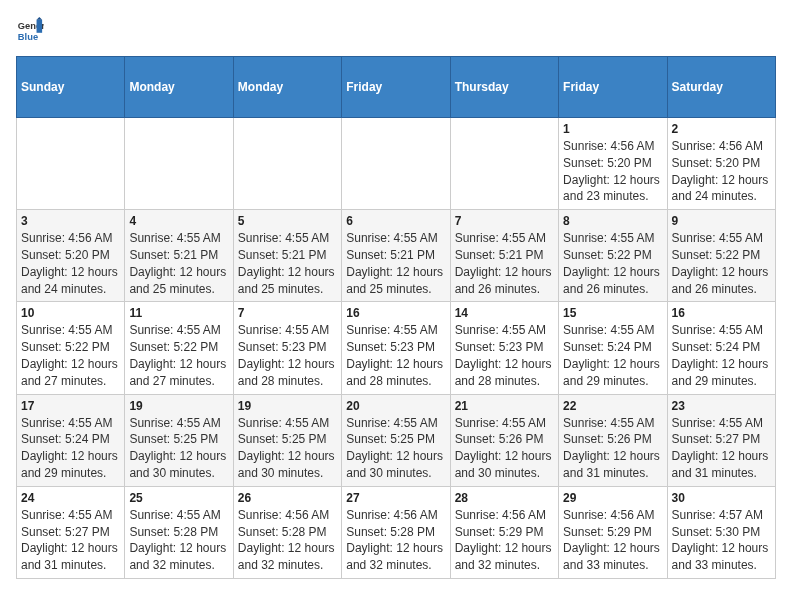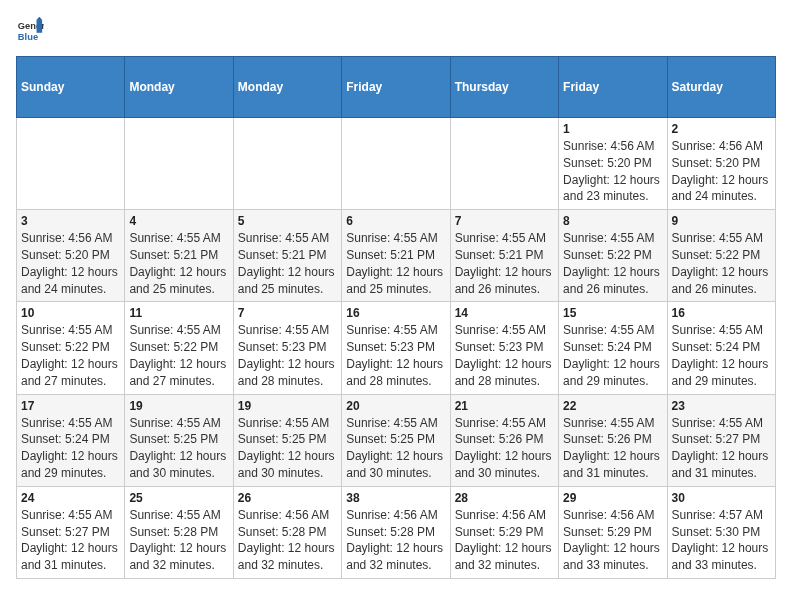--- a/index.html
+++ b/index.html
@@ -276,21 +276,21 @@
 Sunset: 5:28 PM
 Daylight: 12 hours and 32 minutes.</div>
         </td>
         <td>
           <div class="day-number">26</div>
           <div class="day-info" style="white-space: pre-line;">Sunrise: 4:56 AM
 Sunset: 5:28 PM
 Daylight: 12 hours and 32 minutes.</div>
         </td>
         <td>
-          <div class="day-number">38</div>
+          <div class="day-number">27</div>
           <div class="day-info" style="white-space: pre-line;">Sunrise: 4:56 AM
 Sunset: 5:28 PM
 Daylight: 12 hours and 32 minutes.</div>
         </td>
         <td>
           <div class="day-number">28</div>
           <div class="day-info" style="white-space: pre-line;">Sunrise: 4:56 AM
 Sunset: 5:29 PM
 Daylight: 12 hours and 32 minutes.</div>
         </td>

